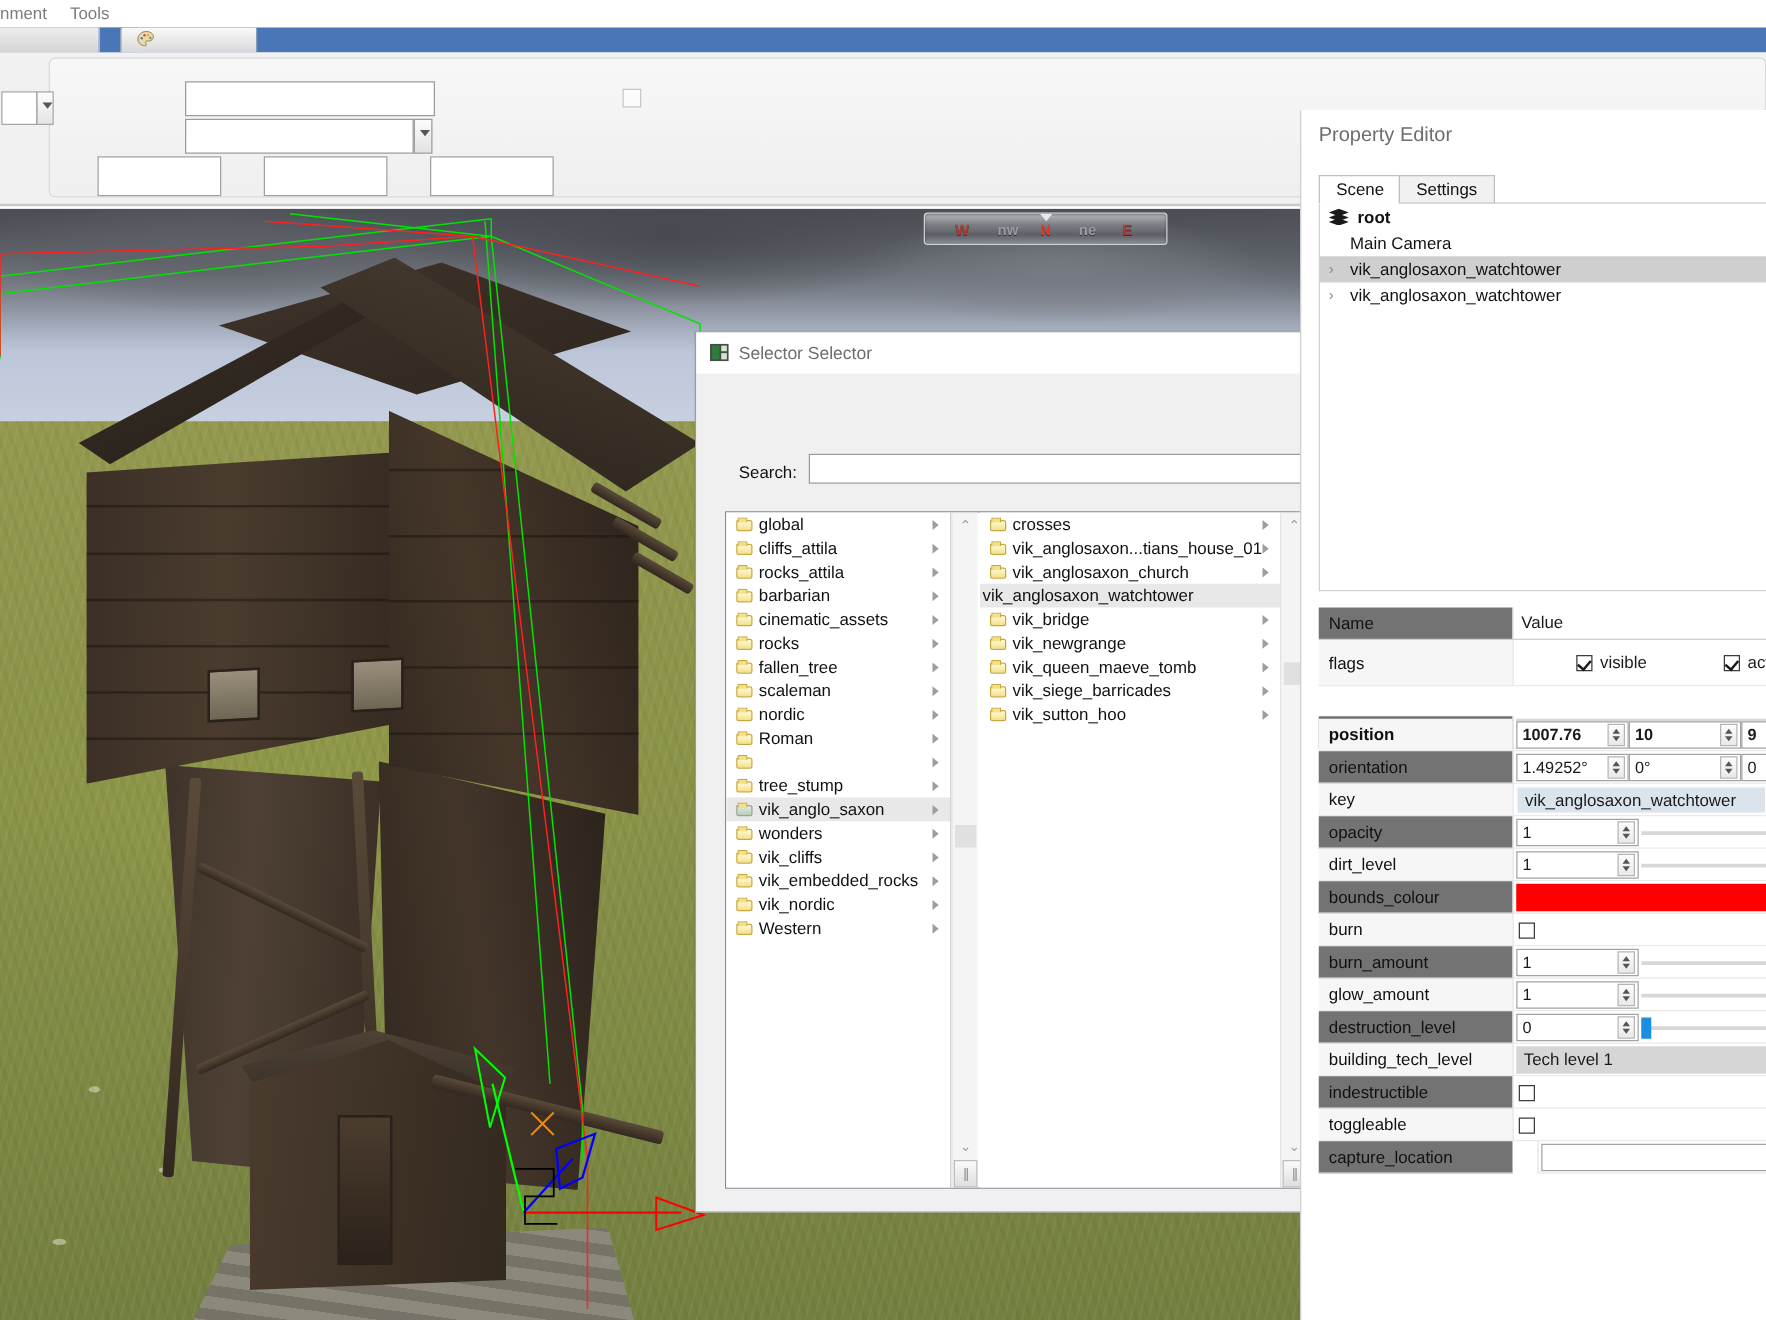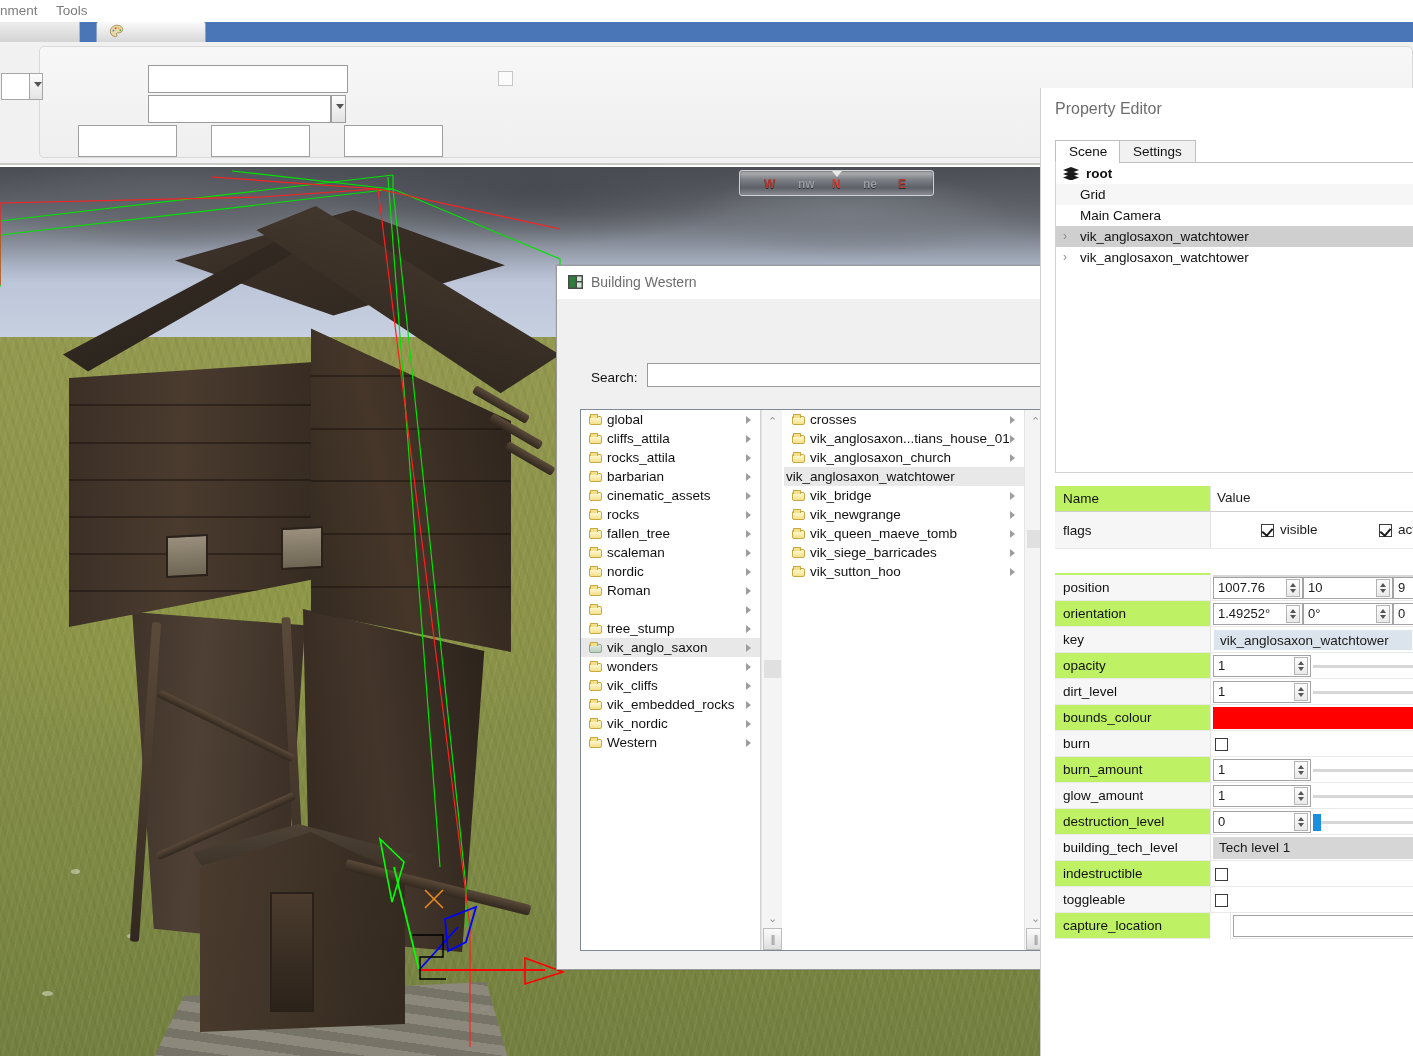--- a/index.html
+++ b/index.html
@@ -326,21 +326,21 @@
   .stackIcon { position:absolute; left:7px; top:4px; width:16px; height:13px; }
 
   #ptable {
     position:absolute; left:14px; top:398px; width:359px; height:480px;
     font-size:13.5px;
   }
   .prow { position:absolute; left:0; width:359px; display:flex; }
   .pname {
     width:155px; padding-left:8px; color:#111;
     border-bottom:1px solid #e9e9e9; line-height:26px; height:26px;
-    background:#bef264;
+    background:#737373;
   }
   .prow.alt .pname { background:#f6f6f6; }
   .pval {
     flex:1; position:relative; height:26px;
     border-bottom:1px solid #e9e9e9; border-left:1px solid #e3e3e3;
   }
   .hdr .pname, .hdr .pval { border-bottom:1px solid #cfcfcf; }
   .spin {
     position:absolute; top:2px; height:22px;
     border:1px solid #a3a3a3; background:#ffffff;
@@ -526,21 +526,21 @@
 </div>
 
 <div id="bsel">
   <div class="titlebar">
     <svg class="tIcon" viewBox="0 0 15 14">
       <rect x="0" y="0" width="15" height="14" fill="#4a4a4a"></rect>
       <rect x="1.5" y="1.5" width="6" height="11" fill="#2f7d3c"></rect>
       <rect x="9" y="1.5" width="4.5" height="4.5" fill="#cfe8d2"></rect>
       <rect x="9" y="7.5" width="4.5" height="5" fill="#cfe8d2"></rect>
     </svg>
-    <div class="tText">Building Western</div>
+    <div class="tText">Selector Selector</div>
   </div>
 
   <div class="body">
     <div class="srchLabel">Search:</div>
     <input class="srchBox" value="" style="padding-left: 5px; font-family: &quot;Liberation Sans&quot;, sans-serif; font-size: 13px;" placeholder="">
 
     <div class="colwrap">
 
       <div class="fcol" id="fcolA">
           <div class="fitem"><span class="ficon"><i></i></span><span>global</span><span class="farrow"></span></div>
@@ -600,23 +600,20 @@
 
   <div id="tree">
       <div class="trow">
         <svg class="stackIcon" viewBox="0 0 16 13">
           <polygon points="8,0 16,3 8,6 0,3" fill="#1a1a1a"></polygon>
           <polygon points="8,4 16,7 8,10 0,7" fill="#1a1a1a"></polygon>
           <polygon points="8,7.5 16,10.5 8,13.5 0,10.5" fill="#1a1a1a"></polygon>
         </svg>
         <span class="tlabel" style="left: 30px; font-weight: bold;">root</span>
       </div>
-      <div class="trow alt">
-        <span class="tlabel" style="left: 24px;">Grid</span>
-      </div>
       <div class="trow">
         <span class="tlabel" style="left: 24px;">Main Camera</span>
       </div>
       <div class="trow sel">
         <span class="tw">›</span>
         <span class="tlabel" style="left: 24px;">vik_anglosaxon_watchtower</span>
       </div>
       <div class="trow">
         <span class="tw">›</span>
         <span class="tlabel" style="left: 24px;">vik_anglosaxon_watchtower</span>
@@ -638,21 +635,21 @@
           <span class="chk on" style="left:168px;top:12px;"></span>
           <span class="flaglabel" style="left:187px;top:10px;">active</span>
         </div>
       </div>
       <div class="prow " style="top: 49px; height: 26px; margin-top: 38px;">
         <div class="pname" style="height: 26px; line-height: 26px;">surface_mode</div>
         <div class="pval" style="height: 26px;">
           <div class="cmbox">Landscape: Above</div>
         </div>
       </div>
-      <div class="prow alt" style="top: 89px; height: 26px;">
+      <div class="prow alt" style="top: 89px; height: 26px; font-weight: bold;">
         <div class="pname" style="height: 26px; line-height: 26px;">position</div>
         <div class="pval" style="height: 26px;">
           <div class="spin" style="left:2px;width:90px;">
             <span class="txt">1007.76</span>
             <span class="btns"></span>
           </div>
           <div class="spin" style="left:92px;width:90px;">
             <span class="txt">10</span>
             <span class="btns"></span>
           </div>

